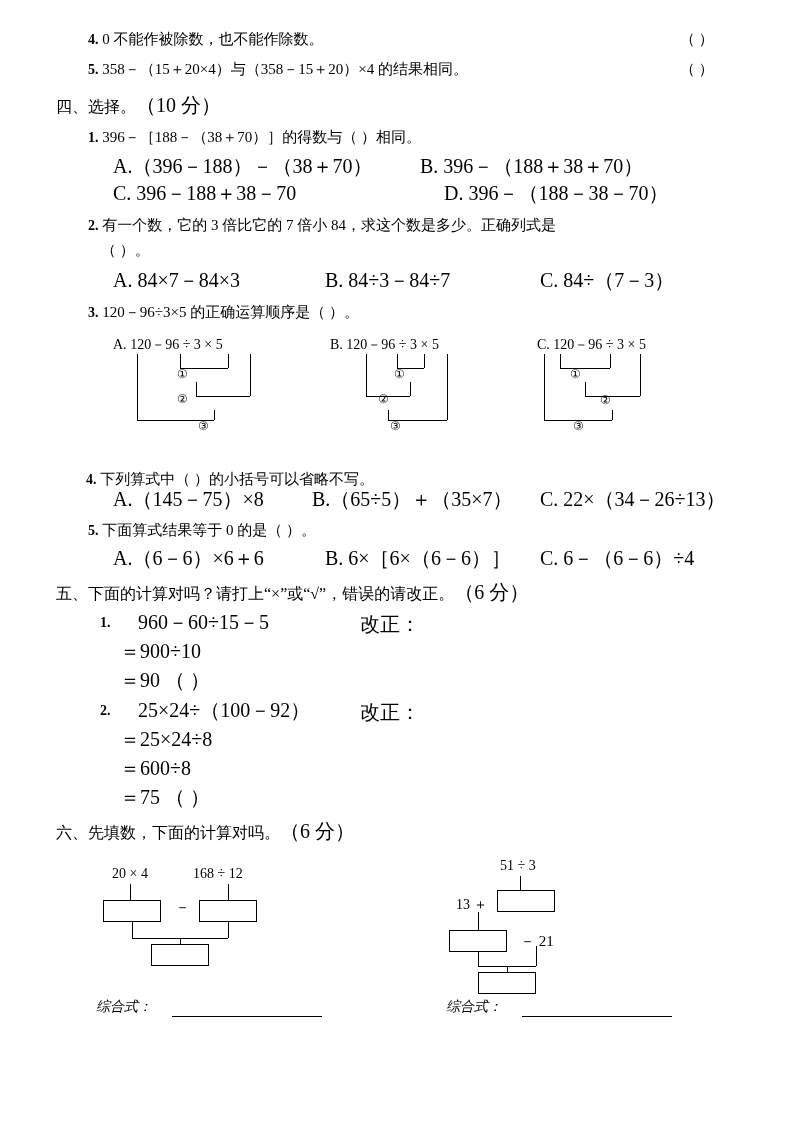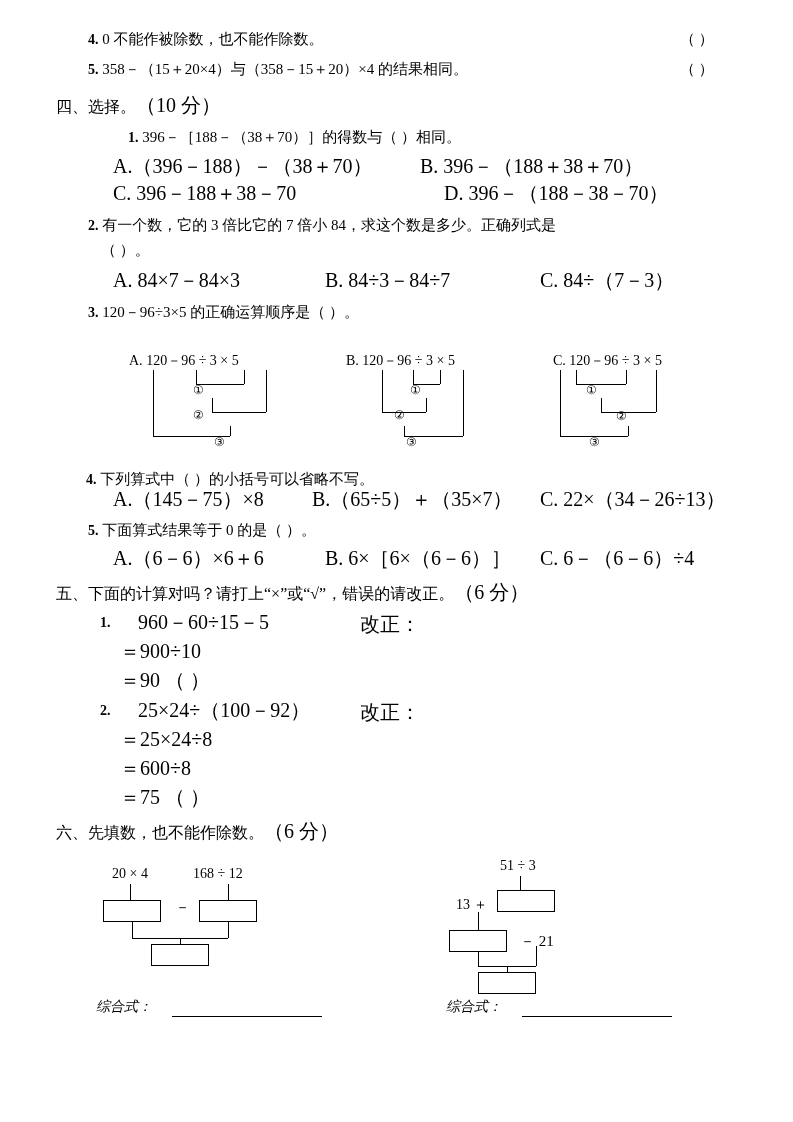--- a/index.html
+++ b/index.html
@@ -12,21 +12,21 @@
     height: 1122px;
     font-family: "Liberation Serif", "DejaVu Serif", serif;
     color: #000000;
     position: relative;
     overflow: hidden;
   }
   .page {
     position: relative;
     width: 793px;
     height: 850px;
-    padding: 16px;
+    padding: 0;
     box-sizing: border-box;
   }
   
   .line {
     position: absolute;
     white-space: nowrap;
     font-size: 15px;
     line-height: 18px;
   }
   .num {
@@ -110,21 +110,21 @@
   <div class="line" style="left:88px; top:60px;">
     <span class="num">5.</span>
     <span>358－（15＋20×4）与（358－15＋20）×4 的结果相同。</span>
   </div>
   <div class="rparen" style="left:680px; top:60px;">（        ）</div>
 
   <div class="line" style="left:56px; top:96px;">
     <span class="sect-title">四、选择。</span><span class="small">（10 分）</span>
   </div>
 
-  <div class="line" style="left:88px; top:128px;margin-left:40px;">
+  <div class="line" style="left:88px; top:128px;">
     <span class="num">1.</span>
     <span>396－［188－（38＋70）］的得数与（        ）相同。</span>
   </div>
   <div class="line small" style="left:113px; top:157px;">A.（396－188）－（38＋70）</div>
   <div class="line small" style="left:420px; top:157px;">B. 396－（188＋38＋70）</div>
   <div class="line small" style="left:113px; top:184px;">C. 396－188＋38－70</div>
   <div class="line small" style="left:420px; top:184px;margin-left:24px;">D. 396－（188－38－70）</div>
 
   <div class="line" style="left:88px; top:216px;">
     <span class="num">2.</span>
@@ -231,21 +231,21 @@
   <div class="line" style="left:100px; top:701px;">
     <span class="num">2.</span>
   </div>
   <div class="line small" style="left:138px; top:701px;">25×24÷（100－92）</div>
   <div class="line small" style="left:120px; top:730px;">＝25×24÷8</div>
   <div class="line small" style="left:120px; top:759px;text-align:right;">＝600÷8</div>
   <div class="line small" style="left:120px; top:788px;">＝75      （        ）</div>
   <div class="line small" style="left:360px; top:703px;">改正：</div>
 
   <div class="line" style="left:56px; top:822px;">
-    <span class="sect-title">六、先填数，也不能作除数。</span><span class="small">（6 分）</span>
+    <span class="sect-title">六、先填数，下面的计算对吗。</span><span class="small">（6 分）</span>
   </div>
 
   <div class="label" style="left:112px; top:866px;">20 × 4</div>
   <div class="label" style="left:193px; top:866px;">168 ÷ 12</div>
 
   <div class="vline" style="left:130px; top:884px; height:16px;"></div>
   <div class="vline" style="left:228px; top:884px; height:16px;"></div>
 
   <div class="box" style="left:103px; top:900px; width:58px; height:22px;"></div>
   <div class="sym" style="left:175px; top:898px;">－</div>

